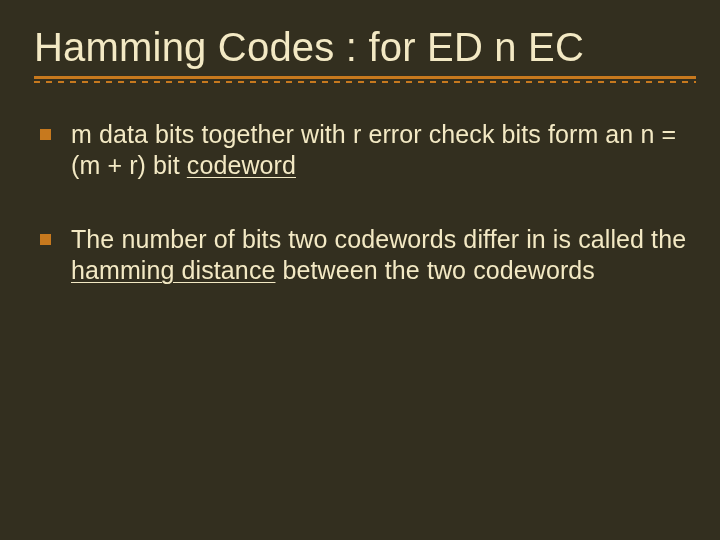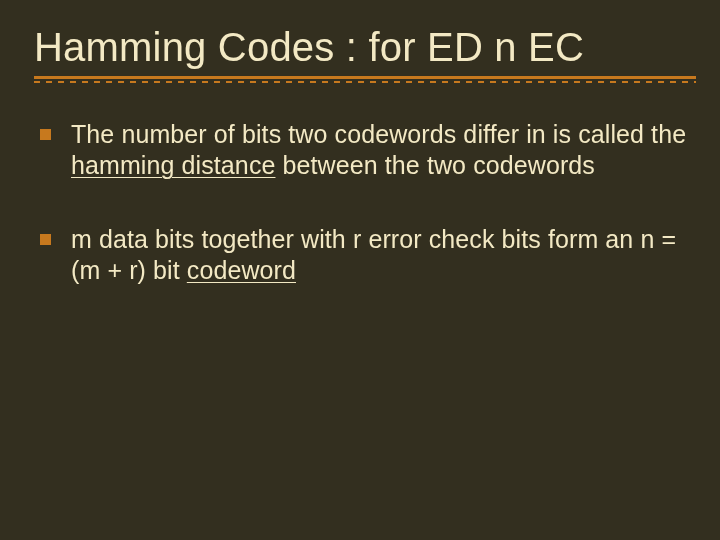--- a/index.html
+++ b/index.html
@@ -90,21 +90,21 @@
 
   <div class="rule-wrap">
     <div class="rule-top"></div>
     <div class="rule-bot"></div>
   </div>
 
   <div class="body">
     <ul class="points" id="points">
         <li>
           <span class="bullet"></span>
-          <span class="bullet-text"><span>The number of bits two codewords differ in is called the </span><span class="ul-word">hamming distance</span><span> between the two codewords</span></span>
+          <span class="bullet-text"><span>m data bits together with r error check bits form an n = (m + r) bit </span><span class="ul-word">codeword</span></span>
         </li>
         <li>
           <span class="bullet"></span>
-          <span class="bullet-text"><span>m data bits together with r error check bits form an n = (m + r) bit </span><span class="ul-word">codeword</span></span>
+          <span class="bullet-text"><span>The number of bits two codewords differ in is called the </span><span class="ul-word">hamming distance</span><span> between the two codewords</span></span>
         </li>
       </ul>
   </div>
 </div>
 
 </body></html>

